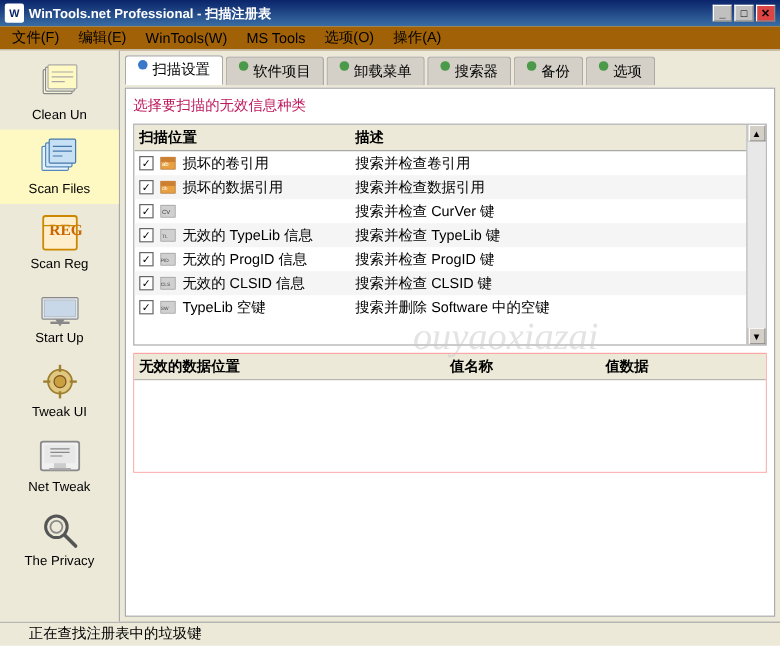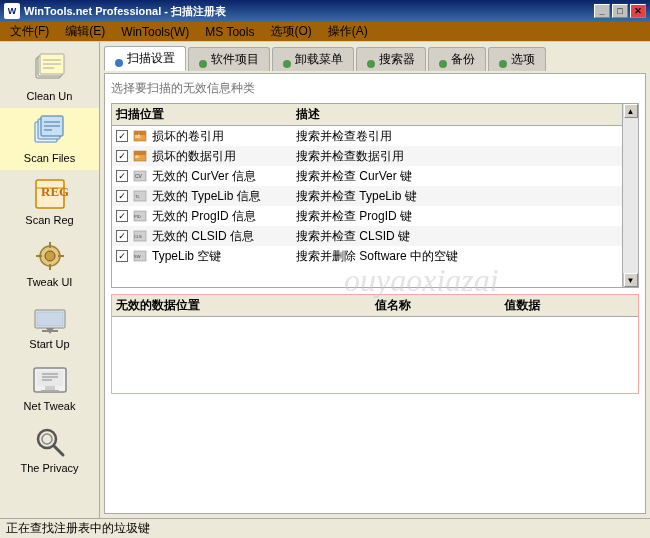--- a/index.html
+++ b/index.html
@@ -130,21 +130,21 @@
     .tab {
       padding: 3px 10px;
       border: 1px solid #aaa;
       background: #d4d0c8;
       margin-right: 2px;
       cursor: pointer;
       font-size: 12px;
       border-bottom: none;
       border-radius: 3px 3px 0 0;
       display: flex;
-      align-items: flex-end;
+      align-items: flex-start;
       gap: 4px;
     }
     .tab.active {
       background: #fff;
       border-bottom: 1px solid #fff;
       z-index: 1;
     }
     .tab-dot {
       width: 8px;
       height: 8px;
@@ -158,21 +158,21 @@
     .panel {
       flex: 1;
       border: 1px solid #aaa;
       background: #fff;
       padding: 6px;
       display: flex;
       flex-direction: column;
       overflow: hidden;
     }
     .panel-title {
-      color: #737373;
+      color: #be185d;
       font-size: 12px;
       margin-bottom: 6px;
       font-weight: normal;
     }
 
     
     .scan-table-wrapper {
       border: 1px solid #aaa;
       flex: 1;
       overflow: hidden;
@@ -279,21 +279,21 @@
       font-style: italic;
     }
 
     
     .status-bar {
       height: 20px;
       background: #ece9d8;
       border-top: 1px solid #aaa;
       display: flex;
       align-items: center;
-      padding: 0 6px;
+      padding: 0 24px;
       font-size: 12px;
     }
   </style>
 </head>
 <body>
 
 <div class="title-bar">
   <div class="title-bar-icon">
     <span>W</span>
   </div>
@@ -353,41 +353,41 @@
           <text x="9" y="20" font-size="13" fill="#cc6600" font-family="serif" font-weight="bold">REG</text>
           <line x1="4" y1="12" x2="32" y2="12" stroke="#cc8800" stroke-width="1"></line>
         </svg>
       </div>
       <span class="sidebar-label">Scan Reg</span>
     </div>
 
     <div class="sidebar-item">
       <div class="sidebar-icon">
         <svg width="36" height="36" viewBox="0 0 36 36">
+          <rect x="3" y="10" width="30" height="18" rx="1" fill="#e0e8f0" stroke="#888" stroke-width="1"></rect>
+          <rect x="5" y="12" width="26" height="14" fill="#c8d8e8" stroke="#aaa" stroke-width="0.5"></rect>
+          <polygon points="14,28 22,28 18,34" fill="#888"></polygon>
+          <rect x="10" y="30" width="16" height="2" fill="#888"></rect>
+        </svg>
+      </div>
+      <span class="sidebar-label">Start Up</span>
+    </div>
+
+    <div class="sidebar-item">
+      <div class="sidebar-icon">
+        <svg width="36" height="36" viewBox="0 0 36 36">
           <circle cx="18" cy="18" r="10" fill="#e0c880" stroke="#a08030" stroke-width="1.5"></circle>
           <circle cx="18" cy="18" r="5" fill="#c8a040" stroke="#805020" stroke-width="1"></circle>
           <rect x="17" y="4" width="2" height="6" fill="#a08030"></rect>
           <rect x="17" y="26" width="2" height="6" fill="#a08030"></rect>
           <rect x="4" y="17" width="6" height="2" fill="#a08030"></rect>
           <rect x="26" y="17" width="6" height="2" fill="#a08030"></rect>
         </svg>
       </div>
       <span class="sidebar-label">Tweak UI</span>
-    </div>
-
-    <div class="sidebar-item">
-      <div class="sidebar-icon">
-        <svg width="36" height="36" viewBox="0 0 36 36">
-          <rect x="3" y="10" width="30" height="18" rx="1" fill="#e0e8f0" stroke="#888" stroke-width="1"></rect>
-          <rect x="5" y="12" width="26" height="14" fill="#c8d8e8" stroke="#aaa" stroke-width="0.5"></rect>
-          <polygon points="14,28 22,28 18,34" fill="#888"></polygon>
-          <rect x="10" y="30" width="16" height="2" fill="#888"></rect>
-        </svg>
-      </div>
-      <span class="sidebar-label">Start Up</span>
     </div>
 
     <div class="sidebar-item">
       <div class="sidebar-icon">
         <svg width="36" height="36" viewBox="0 0 36 36">
           <rect x="2" y="6" width="32" height="24" rx="2" fill="#f0f0f0" stroke="#888" stroke-width="1.5"></rect>
           <rect x="5" y="9" width="26" height="15" fill="#e8e8e8"></rect>
           <rect x="13" y="24" width="10" height="4" fill="#ccc"></rect>
           <rect x="9" y="28" width="18" height="2" fill="#aaa"></rect>
           <line x1="10" y1="12" x2="26" y2="12" stroke="#888" stroke-width="1"></line>
@@ -486,21 +486,20 @@
 
               <div class="scan-row">
                 <div class="scan-row-left">
                   <div class="row-checkbox checked"></div>
                   <div class="row-icon">
                     <svg width="14" height="14" viewBox="0 0 14 14">
                         <rect x="1" y="2" width="12" height="10" fill="#d0d0d0" stroke="#888" stroke-width="0.5"></rect>
                         <text x="2" y="9" font-size="5" fill="#444" font-family="sans-serif">CV</text>
                       </svg>
                   </div>
-                  <span class="row-text">无效的 CurVer 信息</span>
                 </div>
                 <span class="row-desc">搜索并检查 CurVer 键</span>
               </div>
 
               <div class="scan-row">
                 <div class="scan-row-left">
                   <div class="row-checkbox checked"></div>
                   <div class="row-icon">
                     <svg width="14" height="14" viewBox="0 0 14 14">
                         <rect x="1" y="2" width="12" height="10" fill="#d0d0d0" stroke="#888" stroke-width="0.5"></rect>

